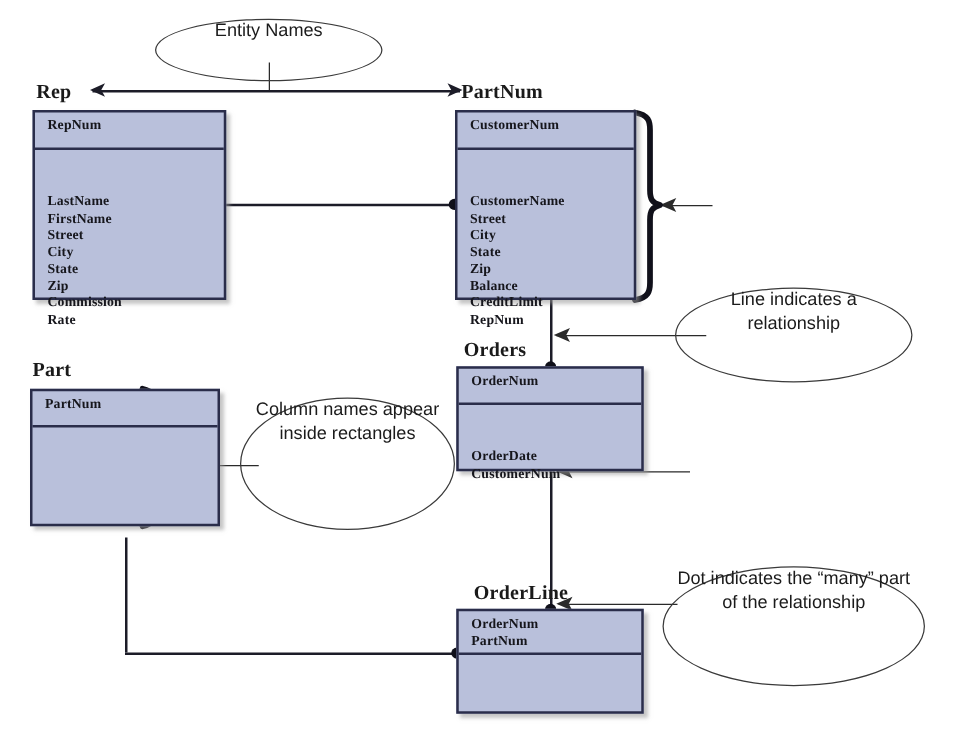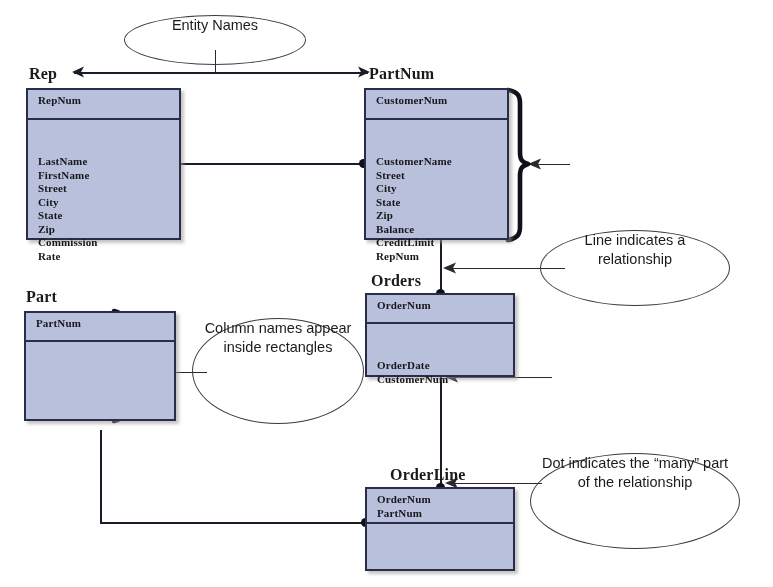--- a/index.html
+++ b/index.html
@@ -244,21 +244,21 @@
   <div class="entity" style="left:365px; top:293px; width:150px; height:84px;">
     <div class="ent-key" style="height:29px;">
       <div class="col">OrderNum</div>
     </div>
     <div class="ent-body">
       <div class="col">OrderDate</div>
       <div class="col">CustomerNum</div>
     </div>
   </div>
 
-  <div class="entity-title" style="left:390px; top:466px;">OrderLine</div>
+  <div class="entity-title" style="left:379px; top:466px;">OrderLine</div>
   <div class="entity" style="left:365px; top:487px; width:150px; height:84px;">
     <div class="ent-key" style="height:35px;">
       <div class="col">OrderNum</div>
       <div class="col">PartNum</div>
     </div>
   </div>
 
   <div class="callout" style="left:124px; top:15px; width:182px; height:50px;">
     <span>Entity Names</span>
   </div>

